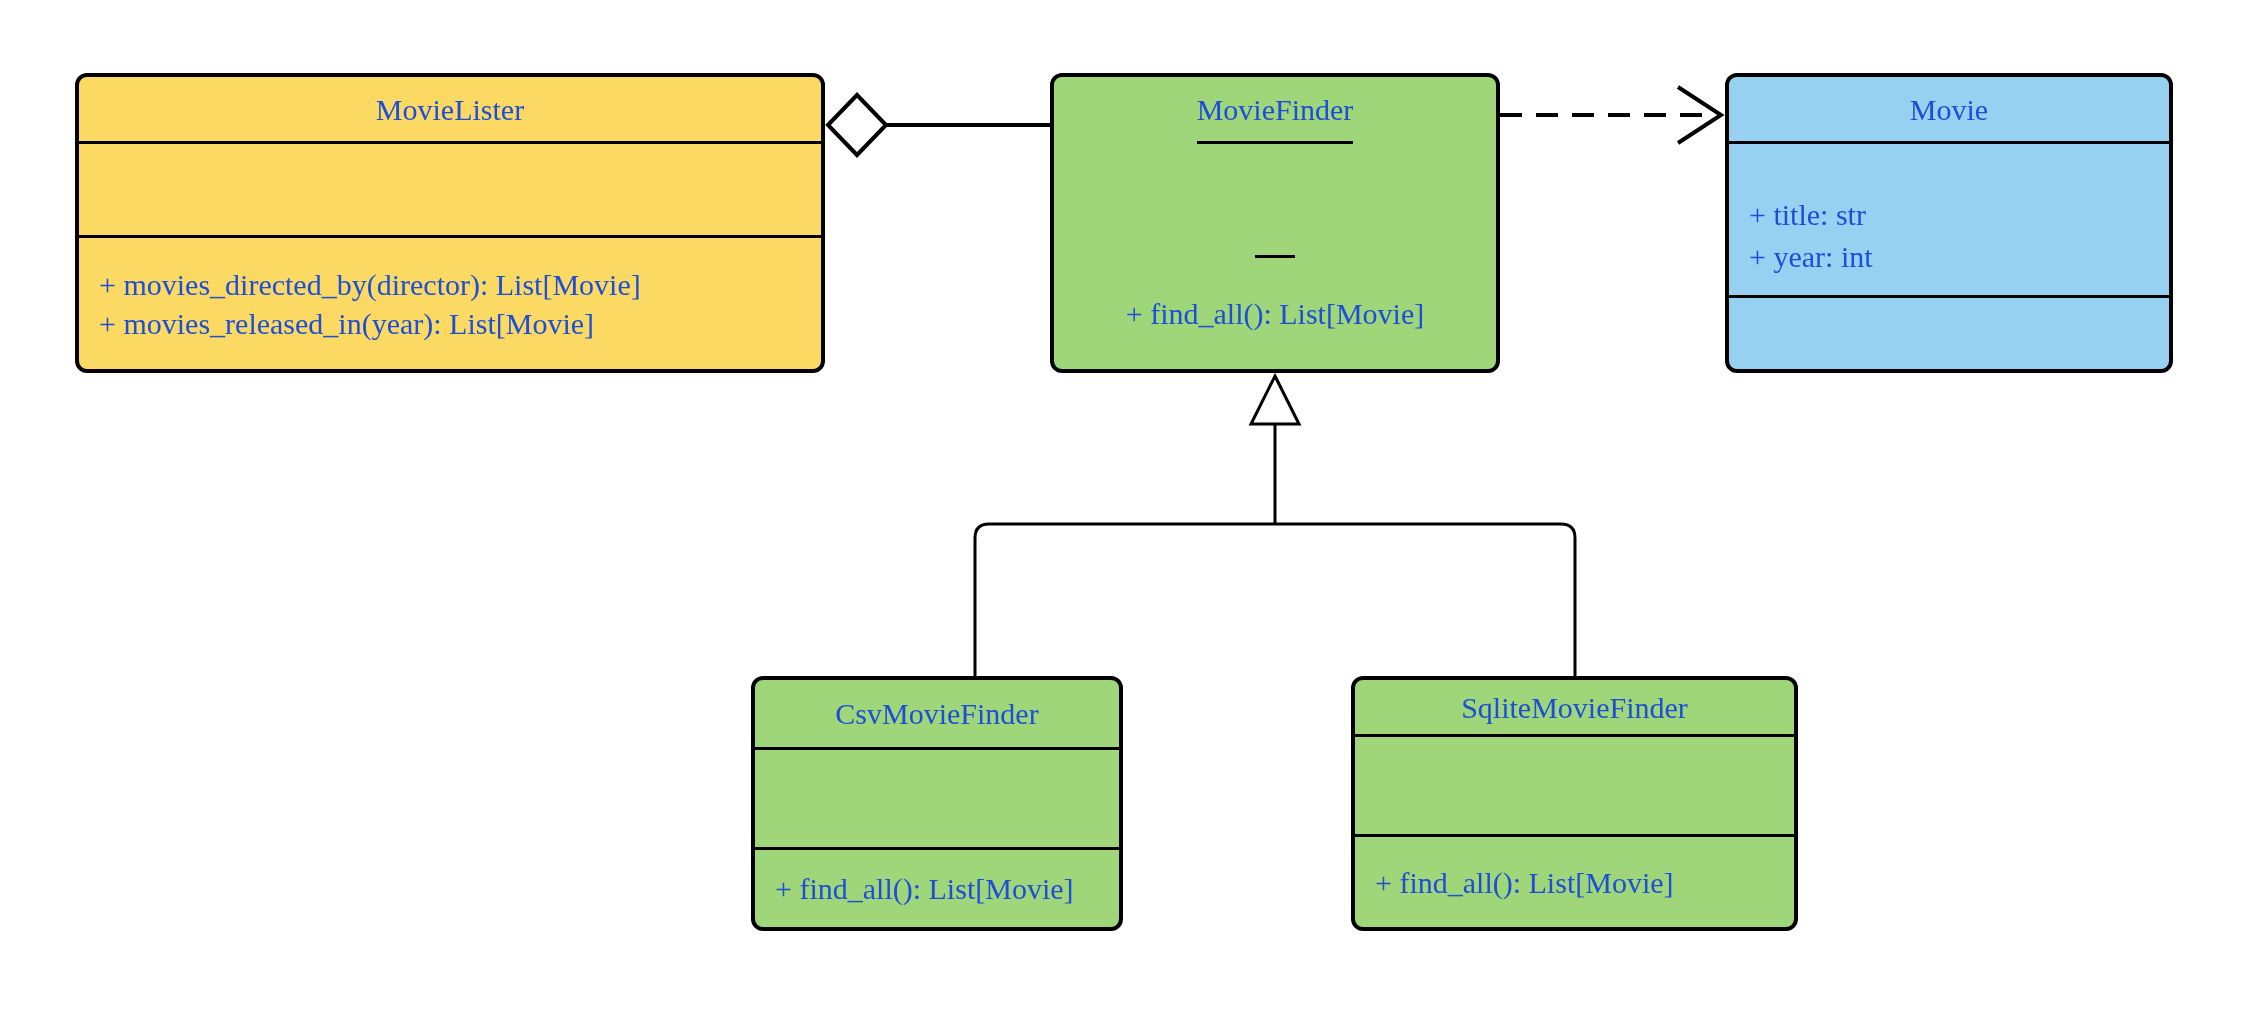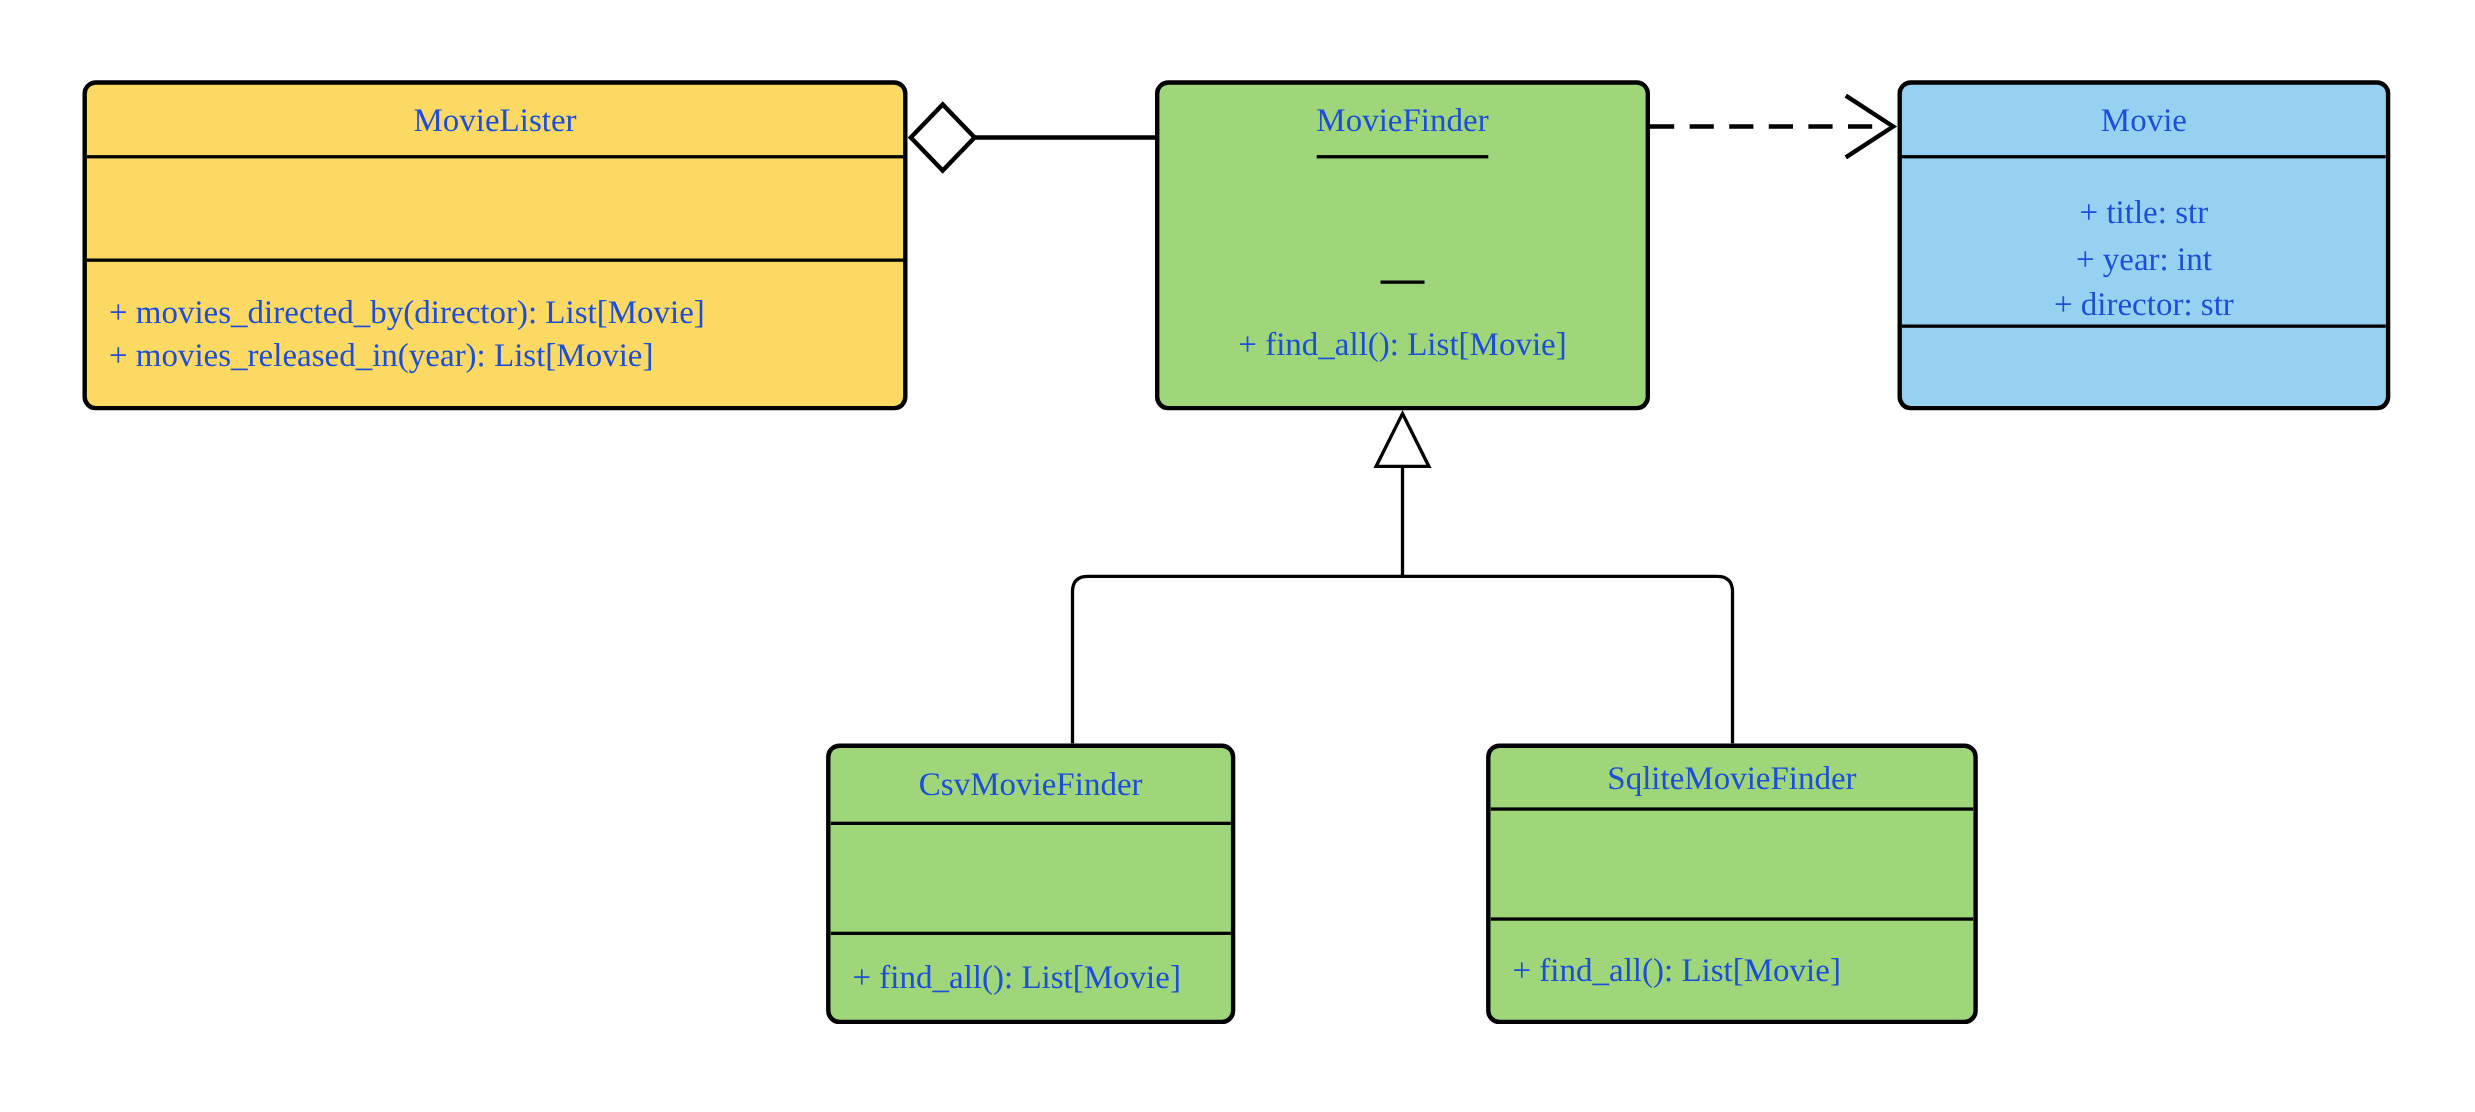--- a/index.html
+++ b/index.html
@@ -59,21 +59,21 @@
   #cls-movielister      { left: 75px;   top: 73px;  width: 750px; height: 300px; }
   #cls-movielister .uml-head  { height: 67px; }
   #cls-movielister .uml-attrs { height: 94px; }
 
   #cls-moviefinder      { left: 1050px; top: 73px;  width: 450px; height: 300px; align-items: center; }
   #cls-moviefinder .uml-head  { height: 67px; }
   #cls-moviefinder .uml-attrs { height: 114px; }
 
   #cls-movie            { left: 1725px; top: 73px;  width: 448px; height: 300px; gap: 32px; }
   #cls-movie .uml-head  { height: 67px; }
-  #cls-movie .uml-attrs { height: 122px; line-height: 1.38; text-align: center; }
+  #cls-movie .uml-attrs { height: 122px; line-height: 1.38; }
 
   #cls-csvmoviefinder   { left: 751px;  top: 676px; width: 372px; height: 255px; }
   #cls-csvmoviefinder .uml-head  { height: 70px; }
   #cls-csvmoviefinder .uml-attrs { height: 100px; }
 
   #cls-sqlitemoviefinder{ left: 1351px; top: 676px; width: 447px; height: 255px; }
   #cls-sqlitemoviefinder .uml-head  { height: 57px; }
   #cls-sqlitemoviefinder .uml-attrs { height: 100px; }
 
   .connectors path, .connectors line, .connectors polyline {
@@ -119,21 +119,20 @@
     </div>
   </div>
 
   <div class="uml-class" id="cls-movie" style="background-color: rgb(151, 209, 242);">
     <div class="uml-head">
       <span>Movie</span>
     </div>
     <div class="uml-attrs">
       <div class="line">+ title: str</div>
       <div class="line">+ year: int</div>
-      <div class="line">+ director: str</div>
     </div>
     <div class="uml-methods"></div>
   </div>
 
   <div class="uml-class" id="cls-csvmoviefinder" style="background-color: rgb(159, 214, 122);">
     <div class="uml-head">
       <span>CsvMovieFinder</span>
     </div>
     <div class="uml-attrs"></div>
     <div class="uml-methods">

